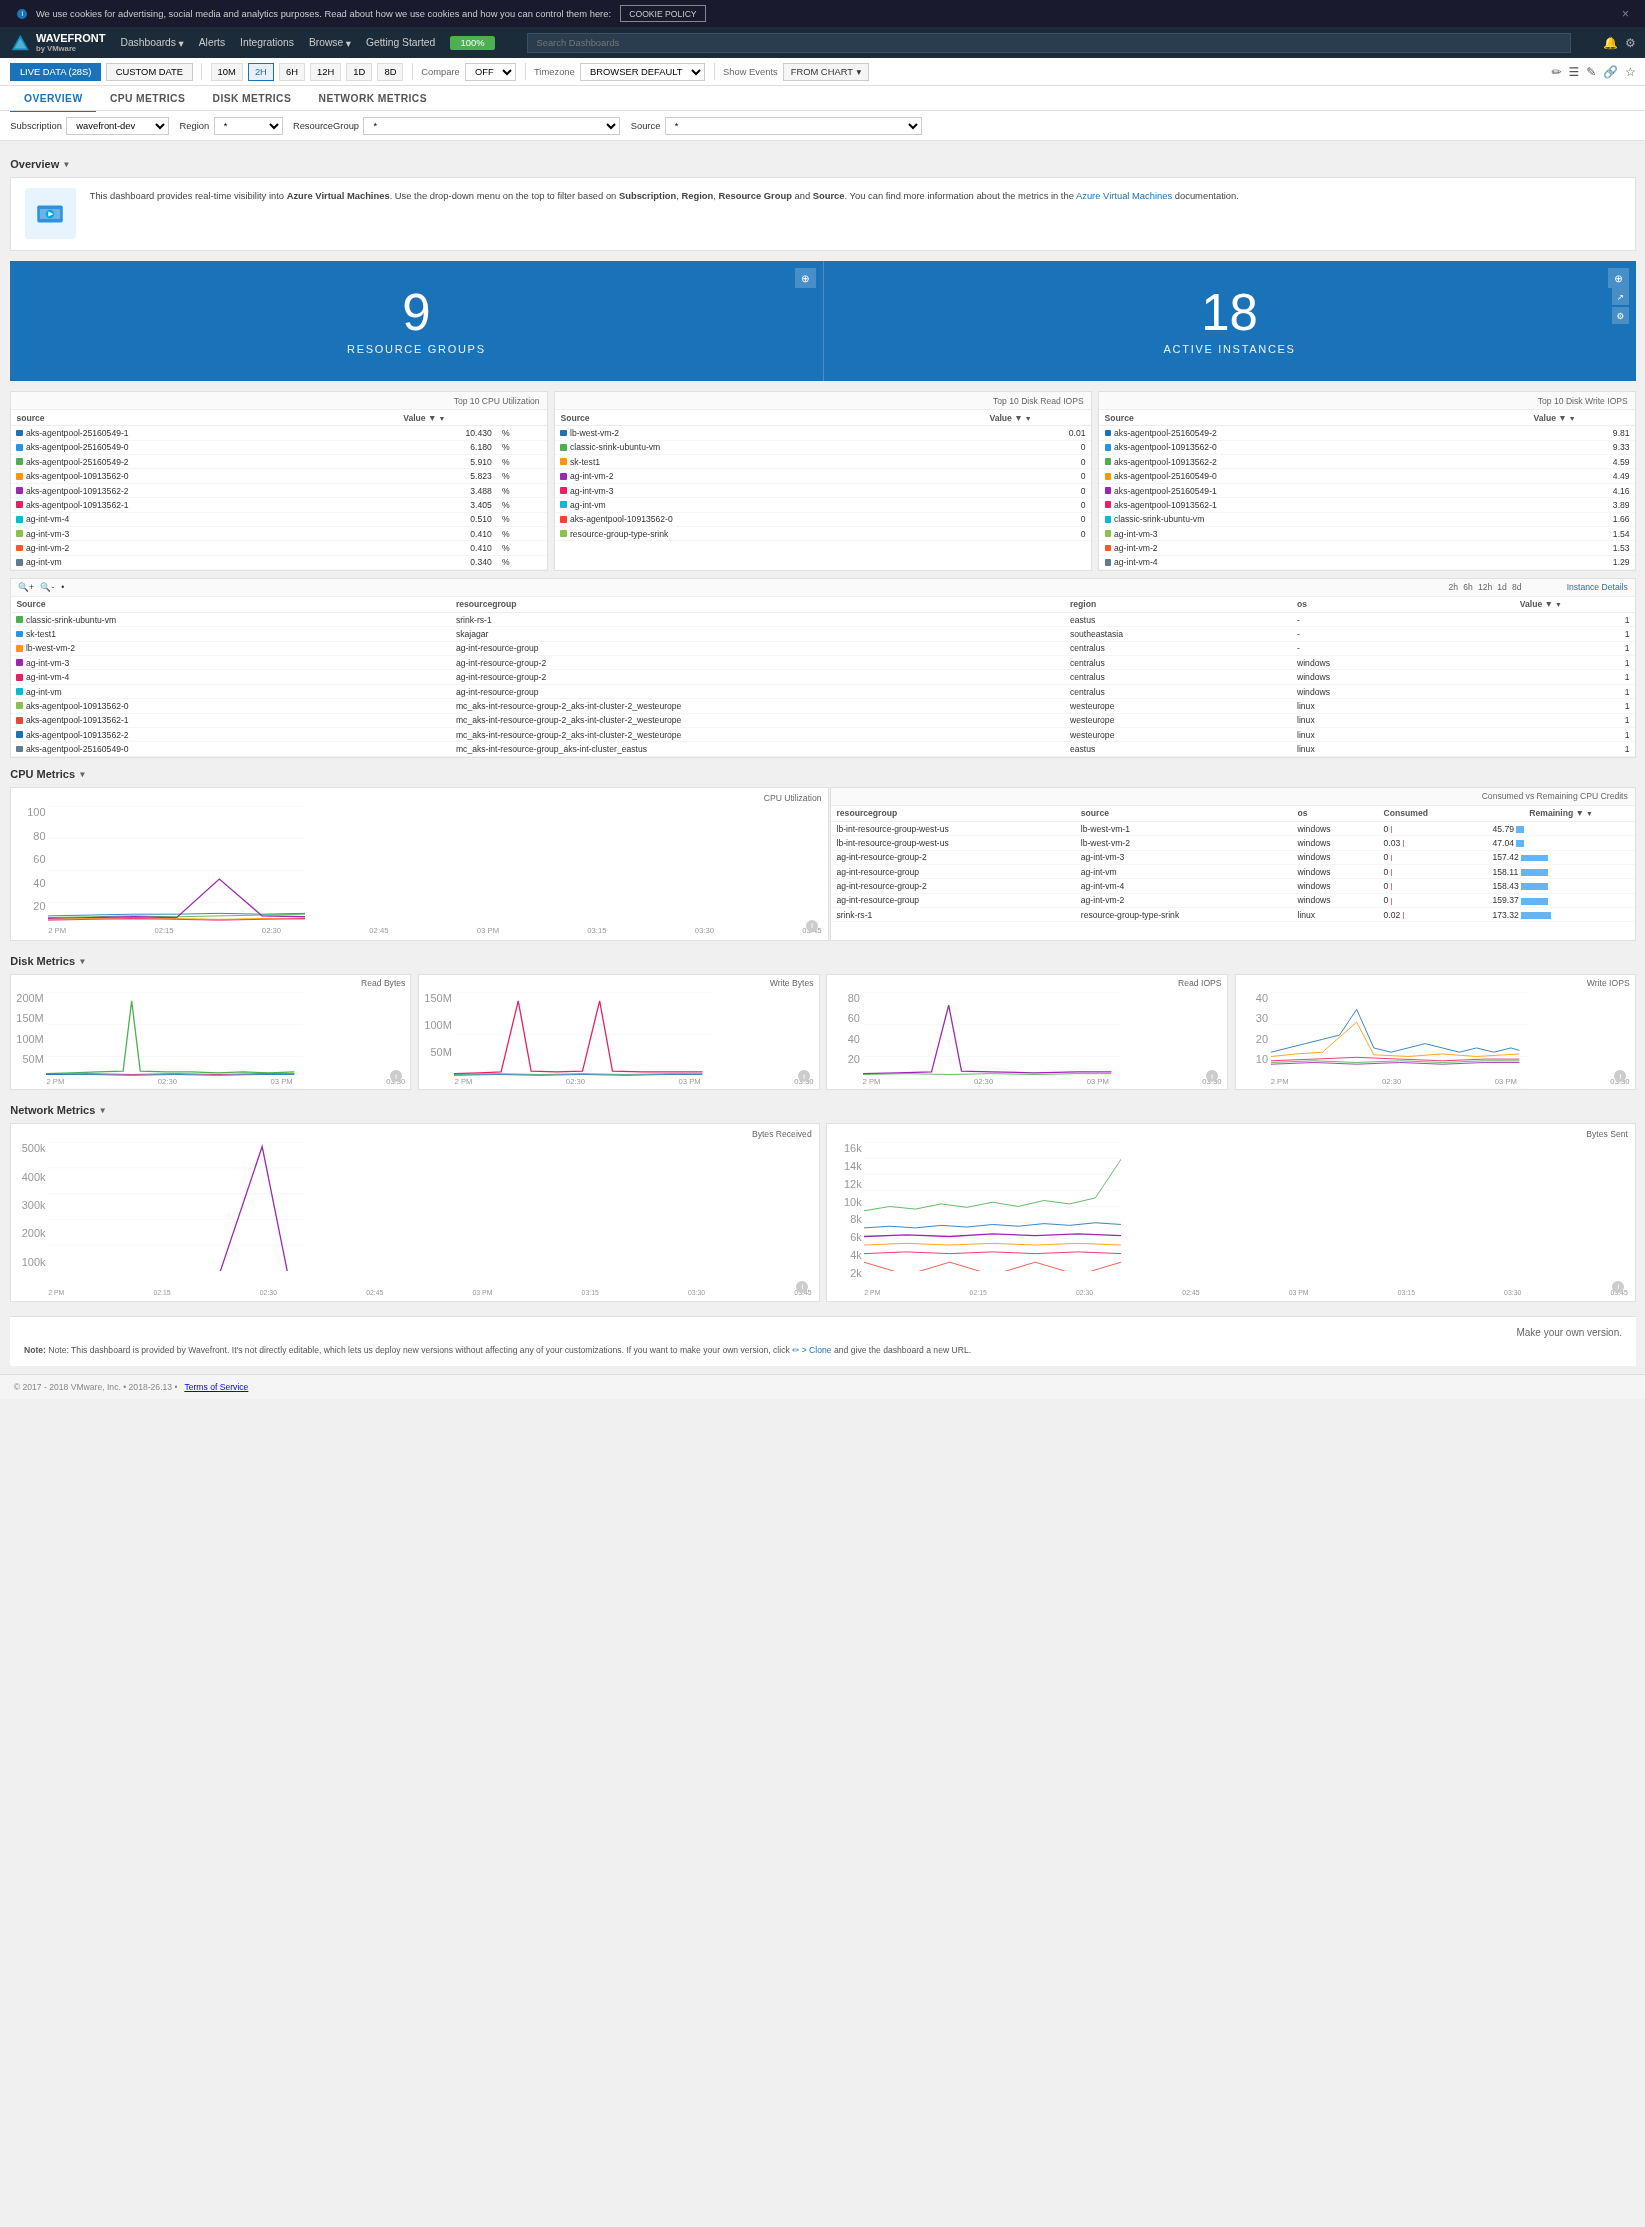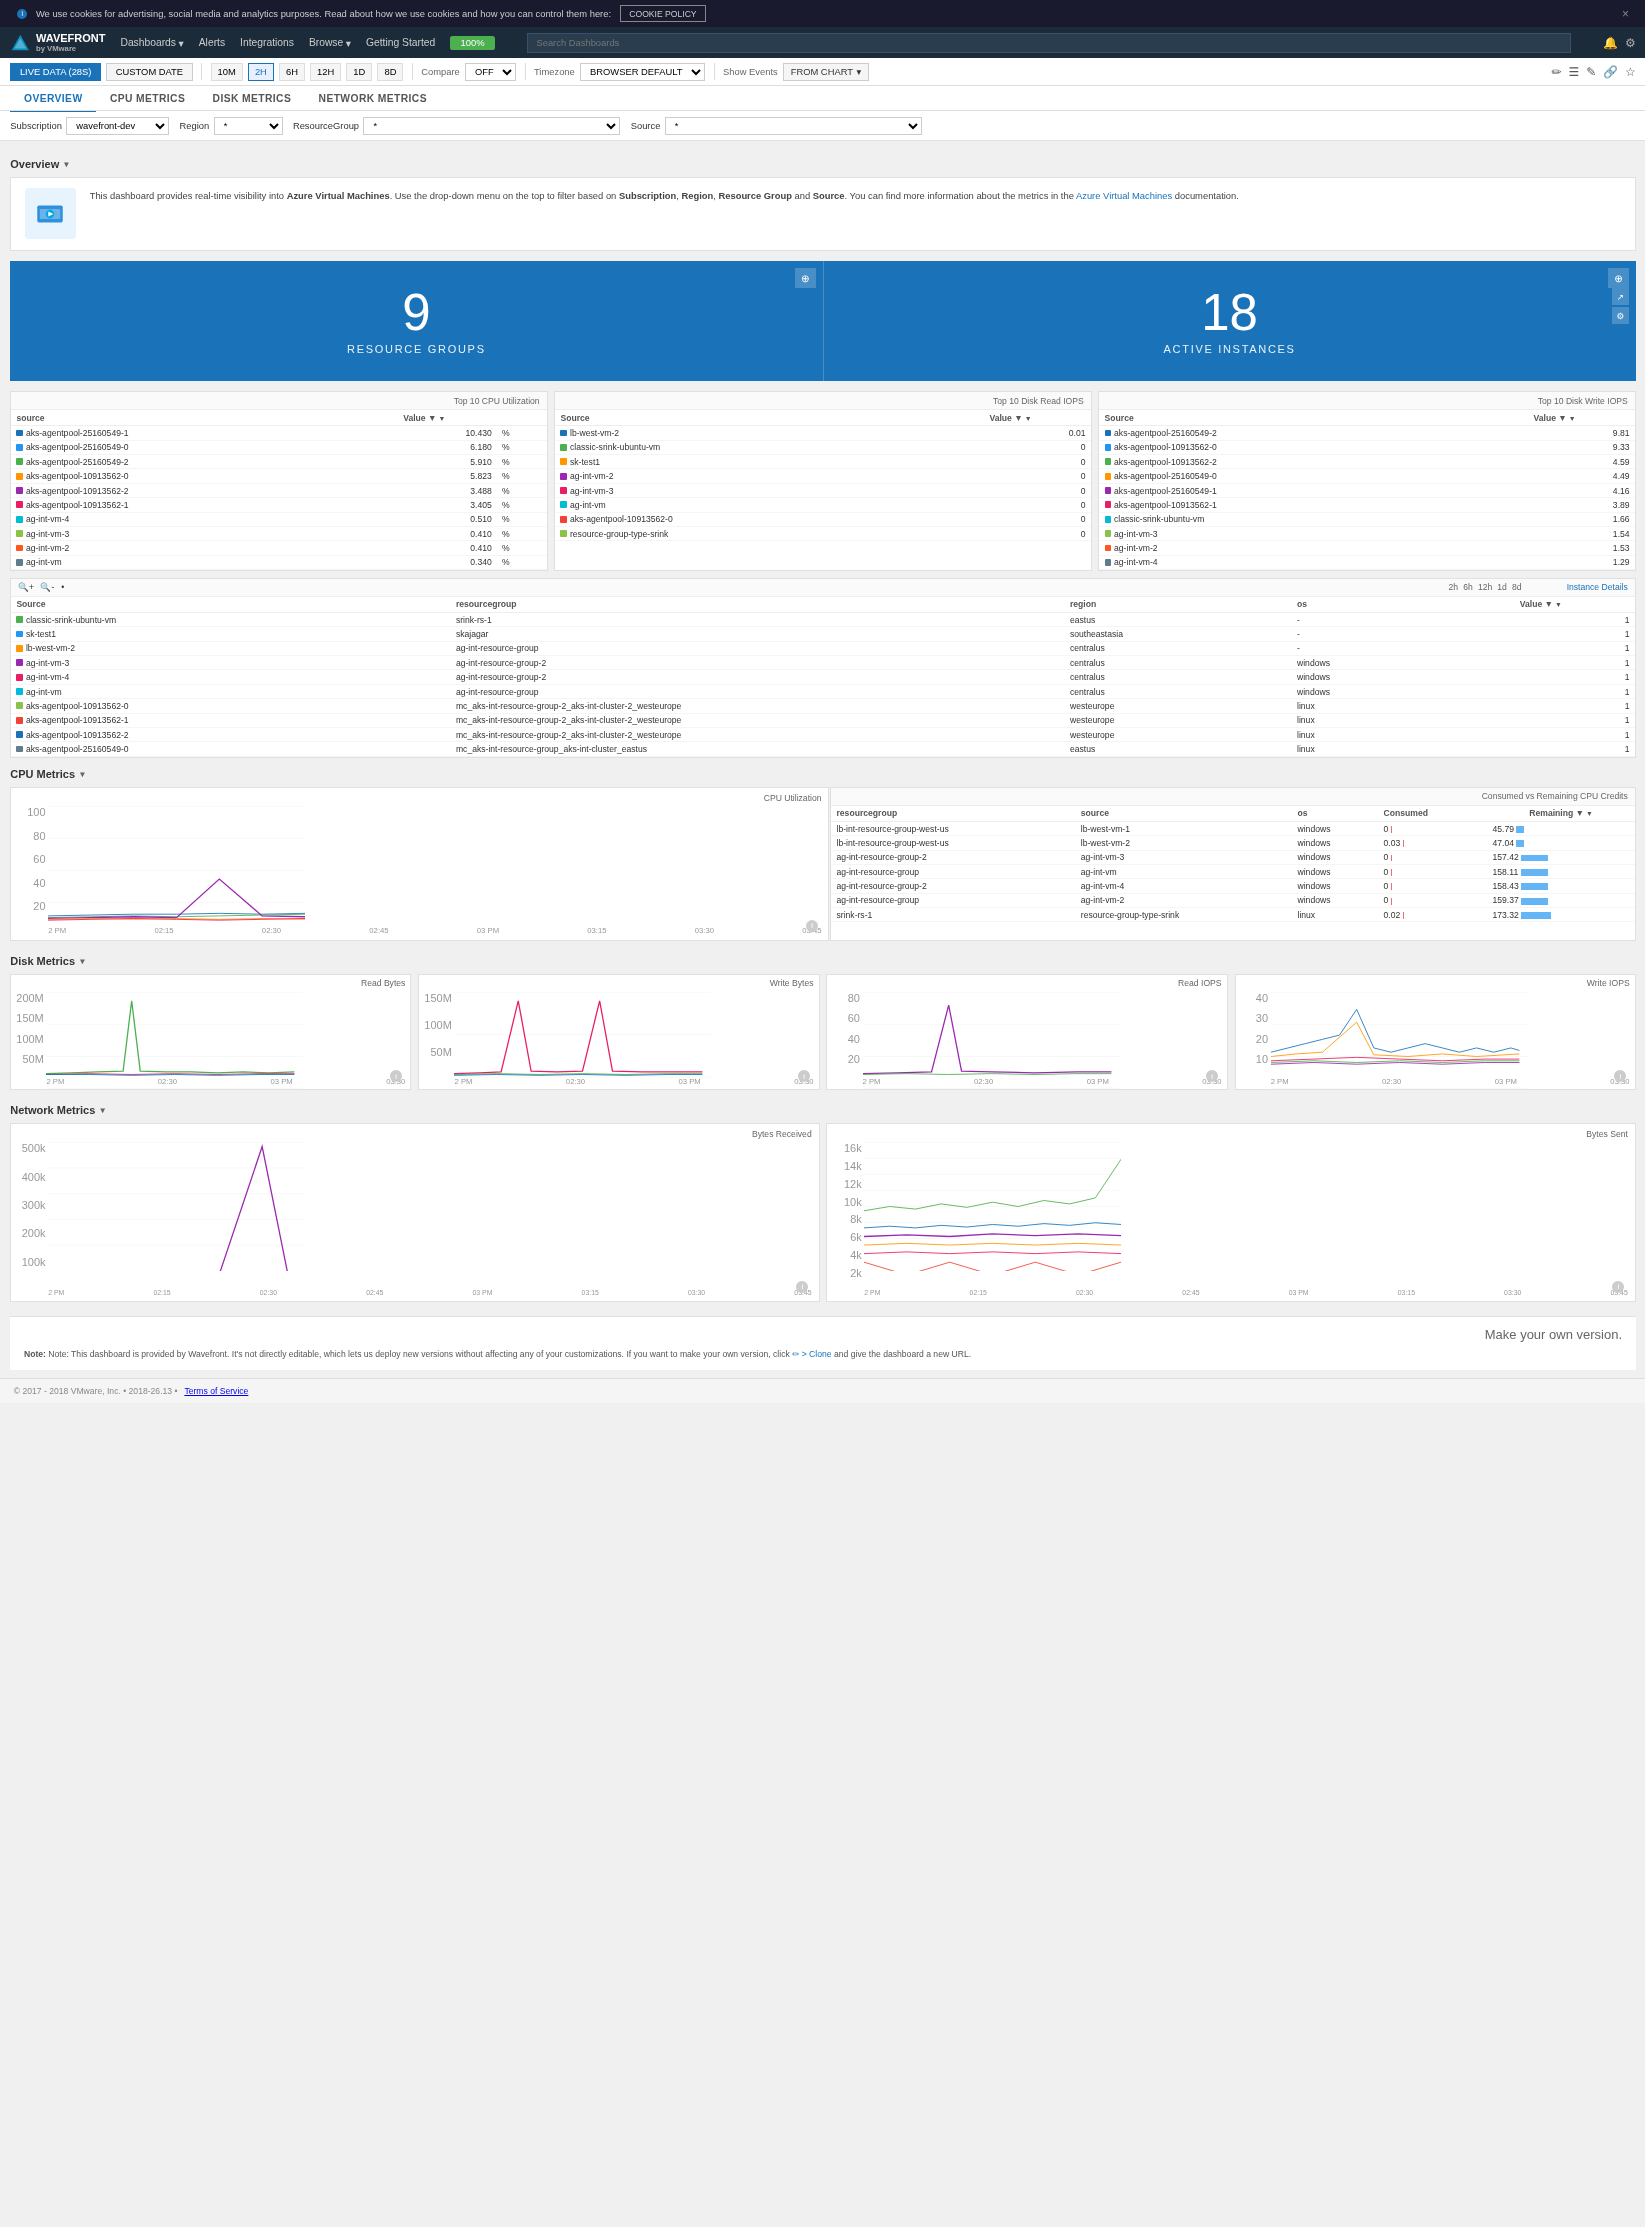--- a/index.html
+++ b/index.html
@@ -1467,21 +1467,21 @@
               <span>03:30</span>
               <span>03:45</span>
           </div>
           <div class="chart-info-icon">i</div>
         </div>
       </div>
     </div>
   </div>
 
   <div class="footer">
-    <div style="text-align:right;font-size:13px;color:#666;margin-bottom:6.9px;">Make your own version.</div>
+    <div style="text-align:right;font-size:10px;color:#666;margin-bottom:6.9px;">Make your own version.</div>
     <div class="footer-note">
       <strong>Note:</strong>
       <span>Note: This dashboard is provided by Wavefront. It's not directly editable, which lets us deploy new versions without affecting any of your customizations. If you want to make your own version, click</span>
       <a href="#">✏</a>
       <a href="#">&gt; Clone</a>
       <span>and give the dashboard a new URL.</span>
     </div>
   </div>
 
 </div>

